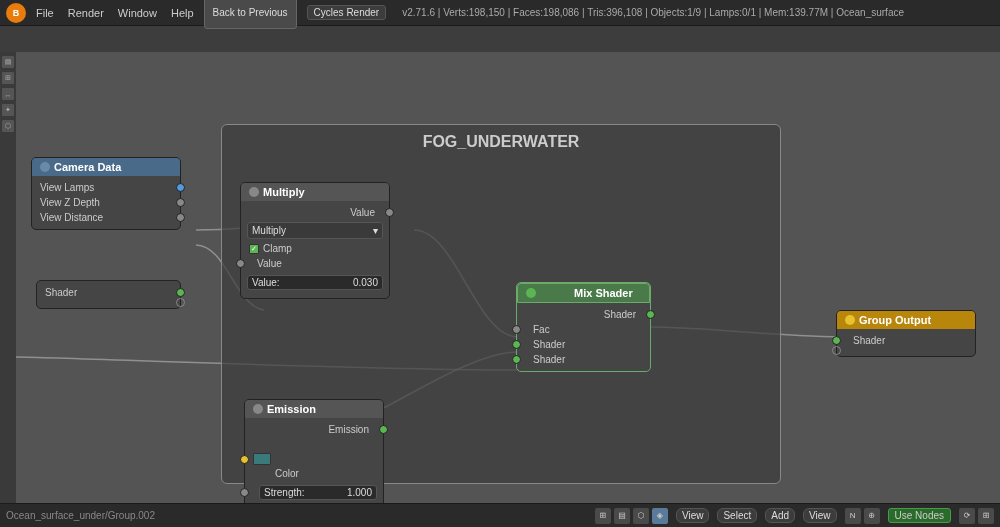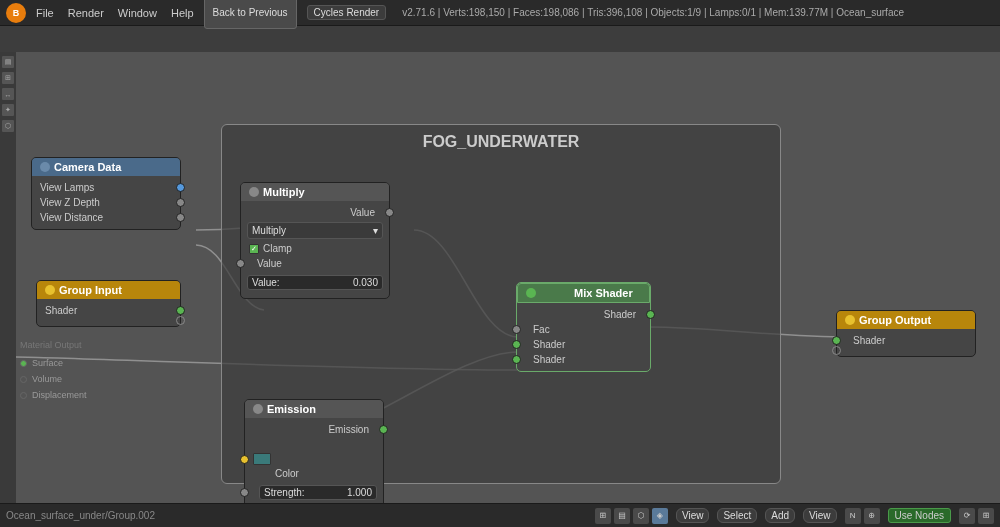--- a/index.html
+++ b/index.html
@@ -383,24 +383,20 @@
           <div class="socket socket-right sock-gray"></div>
         </div>
         <div class="node-row">
           <span>View Distance</span>
           <div class="socket socket-right sock-gray"></div>
         </div>
       </div>
     </div>
 
     <div class="node" id="node-group-input" style="left:20px; top:228px; width:145px;">
-      <div class="node-header" style="background:#b8860b;">
-        <span class="node-header-icon" style="background:#e8c12e;"></span>
-        <span>Group Input</span>
-      </div>
       <div class="node-body">
         <div class="node-row">
           <span>Shader</span>
           <div class="socket socket-right sock-green"></div>
         </div>
         <div class="node-row">
           <div class="socket socket-right sock-gray" style="background:transparent; border:1px solid #888;"></div>
         </div>
       </div>
     </div>
@@ -497,35 +493,20 @@
         <div class="node-row">
           <div class="socket socket-left sock-green"></div>
           <span style="margin-left:8px;">Shader</span>
         </div>
         <div class="node-row">
           <div class="socket socket-left sock-gray" style="background:transparent; border:1px solid #888;"></div>
         </div>
       </div>
     </div>
 
-    <div id="material-output-overlay">
-      <div style="color:#777; font-size:9px; margin-bottom:2px;">Material Output</div>
-      <div class="mat-row">
-        <div class="mat-dot mat-dot-green"></div>
-        <span>Surface</span>
-      </div>
-      <div class="mat-row">
-        <div class="mat-dot mat-dot-empty"></div>
-        <span>Volume</span>
-      </div>
-      <div class="mat-row">
-        <div class="mat-dot mat-dot-empty"></div>
-        <span>Displacement</span>
-      </div>
-    </div>
 
   </div>
 
   <div id="bottombar">
     <div class="bottom-filepath">Ocean_surface_under/Group.002</div>
     <div class="bottom-spacer"></div>
     <div class="bottom-icons">
       <div class="b-icon">⊞</div>
       <div class="b-icon">▤</div>
       <div class="b-icon">⬡</div>

